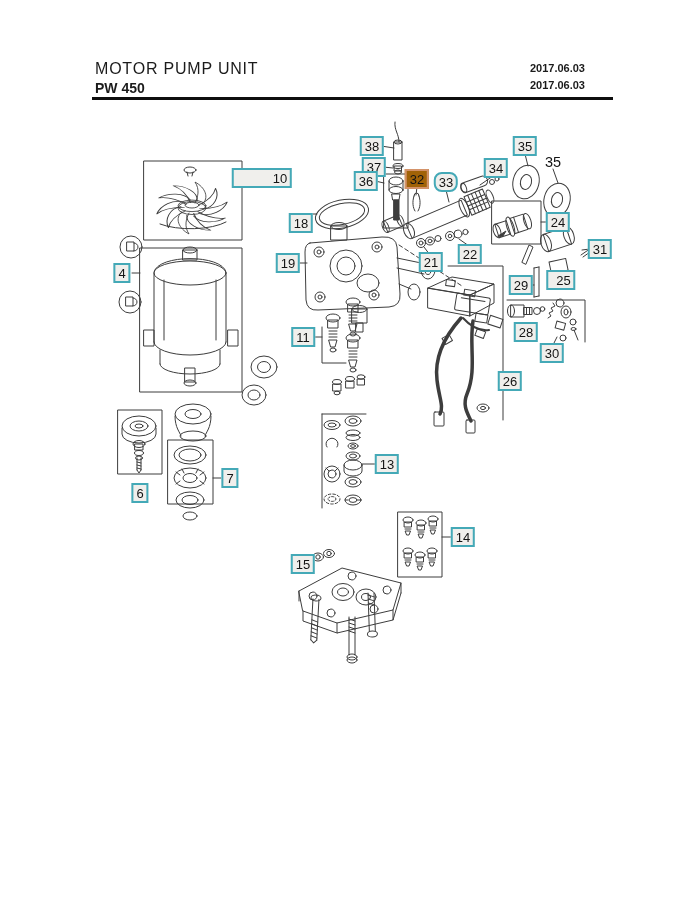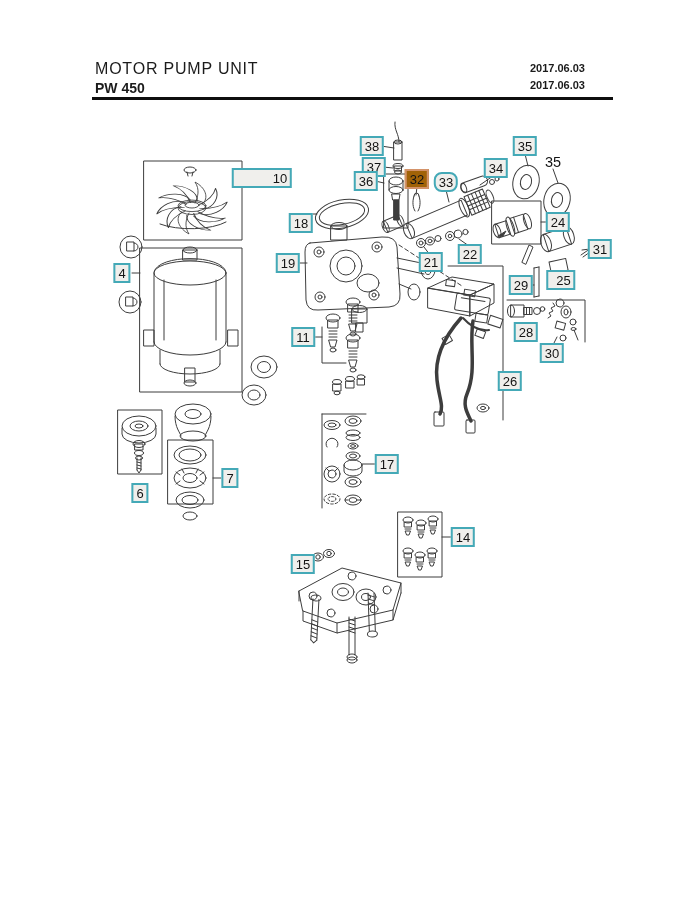--- a/index.html
+++ b/index.html
@@ -477,18 +477,18 @@
       <div class="callout teal" style="left: 561px; top: 280px; padding-left: 8px;">25</div>
       <div class="callout teal" style="left: 521px; top: 285px;">29</div>
       <div class="callout teal" style="left: 526px; top: 332px;">28</div>
       <div class="callout teal" style="left: 552px; top: 353px;">30</div>
       <div class="callout teal" style="left: 510px; top: 372px; margin-top: 9px;">26</div>
       <div class="callout teal" style="left: 431px; top: 262px;">21</div>
       <div class="callout teal" style="left: 470px; top: 254px;">22</div>
       <div class="callout teal" style="left: 303px; top: 337px;">11</div>
       <div class="callout teal" style="left: 140px; top: 493px;">6</div>
       <div class="callout teal" style="left: 230px; top: 478px;">7</div>
-      <div class="callout teal" style="left: 387px; top: 464px;">17</div>
+      <div class="callout teal" style="left: 387px; top: 464px;">13</div>
       <div class="callout teal" style="left: 463px; top: 537px;">14</div>
       <div class="callout teal" style="left: 284px; top: 564px; margin-left: 19px;">15</div>
     </div>
 
 </div>
 
 </body></html>

